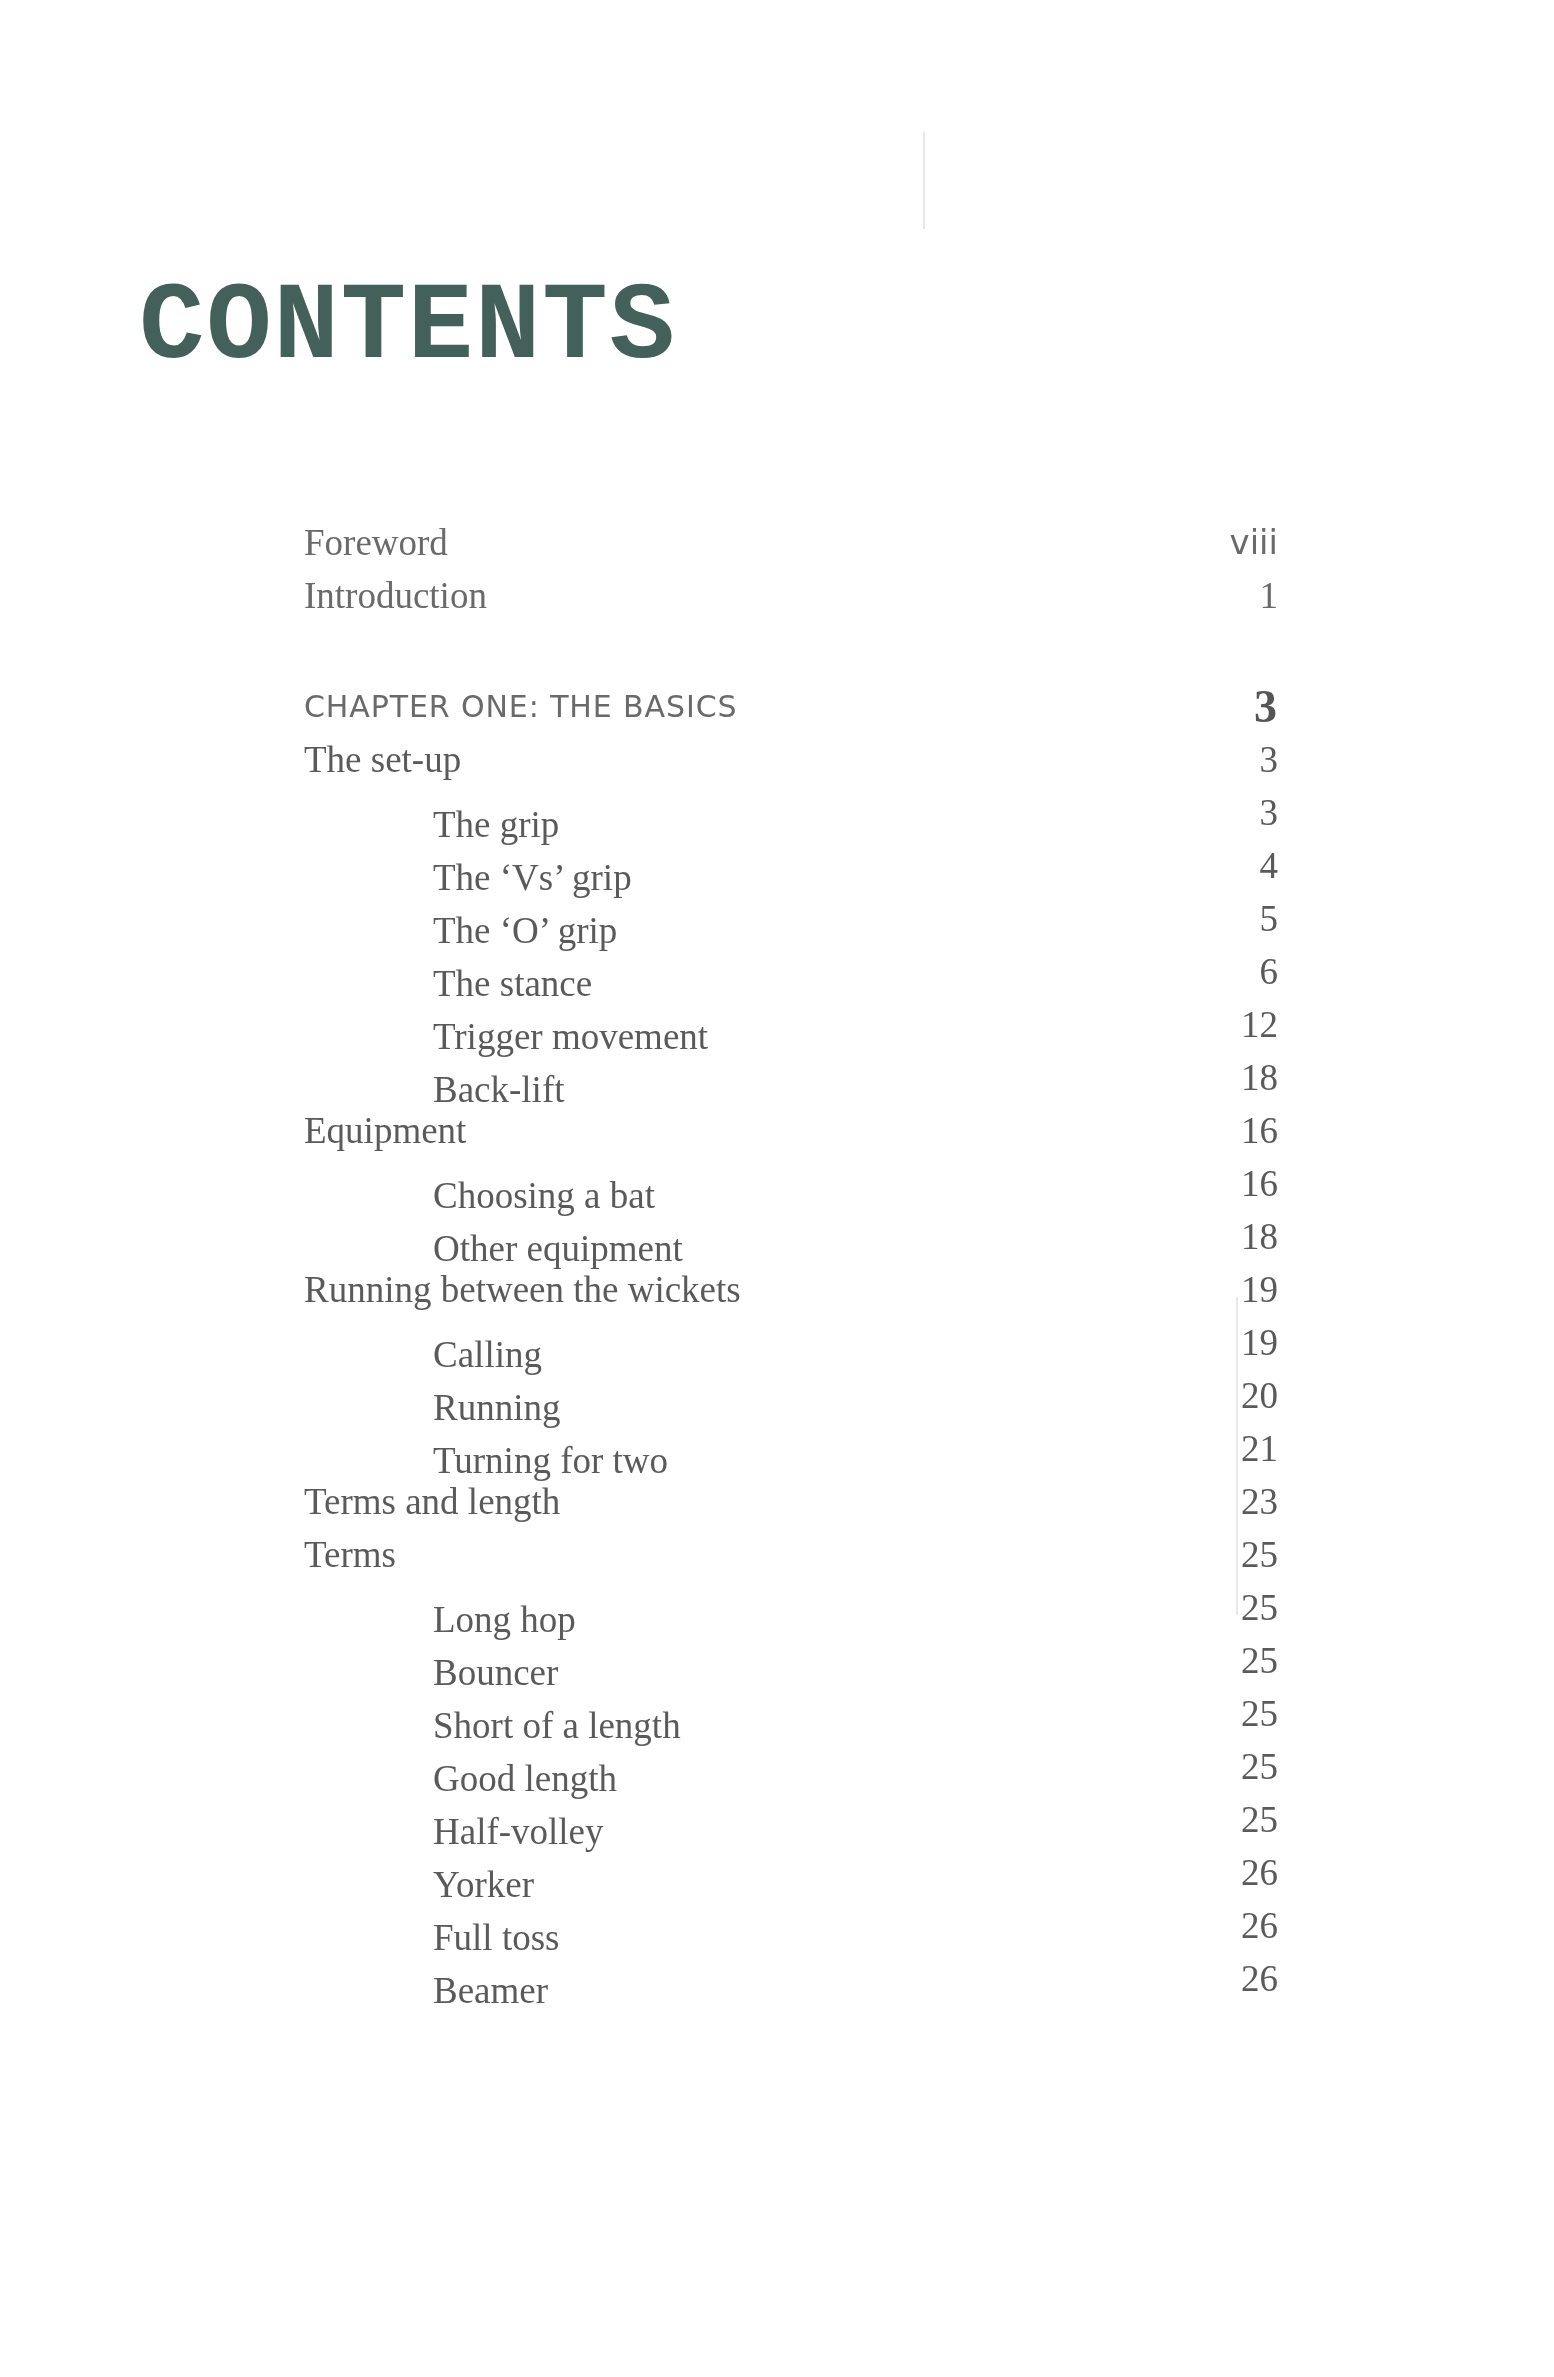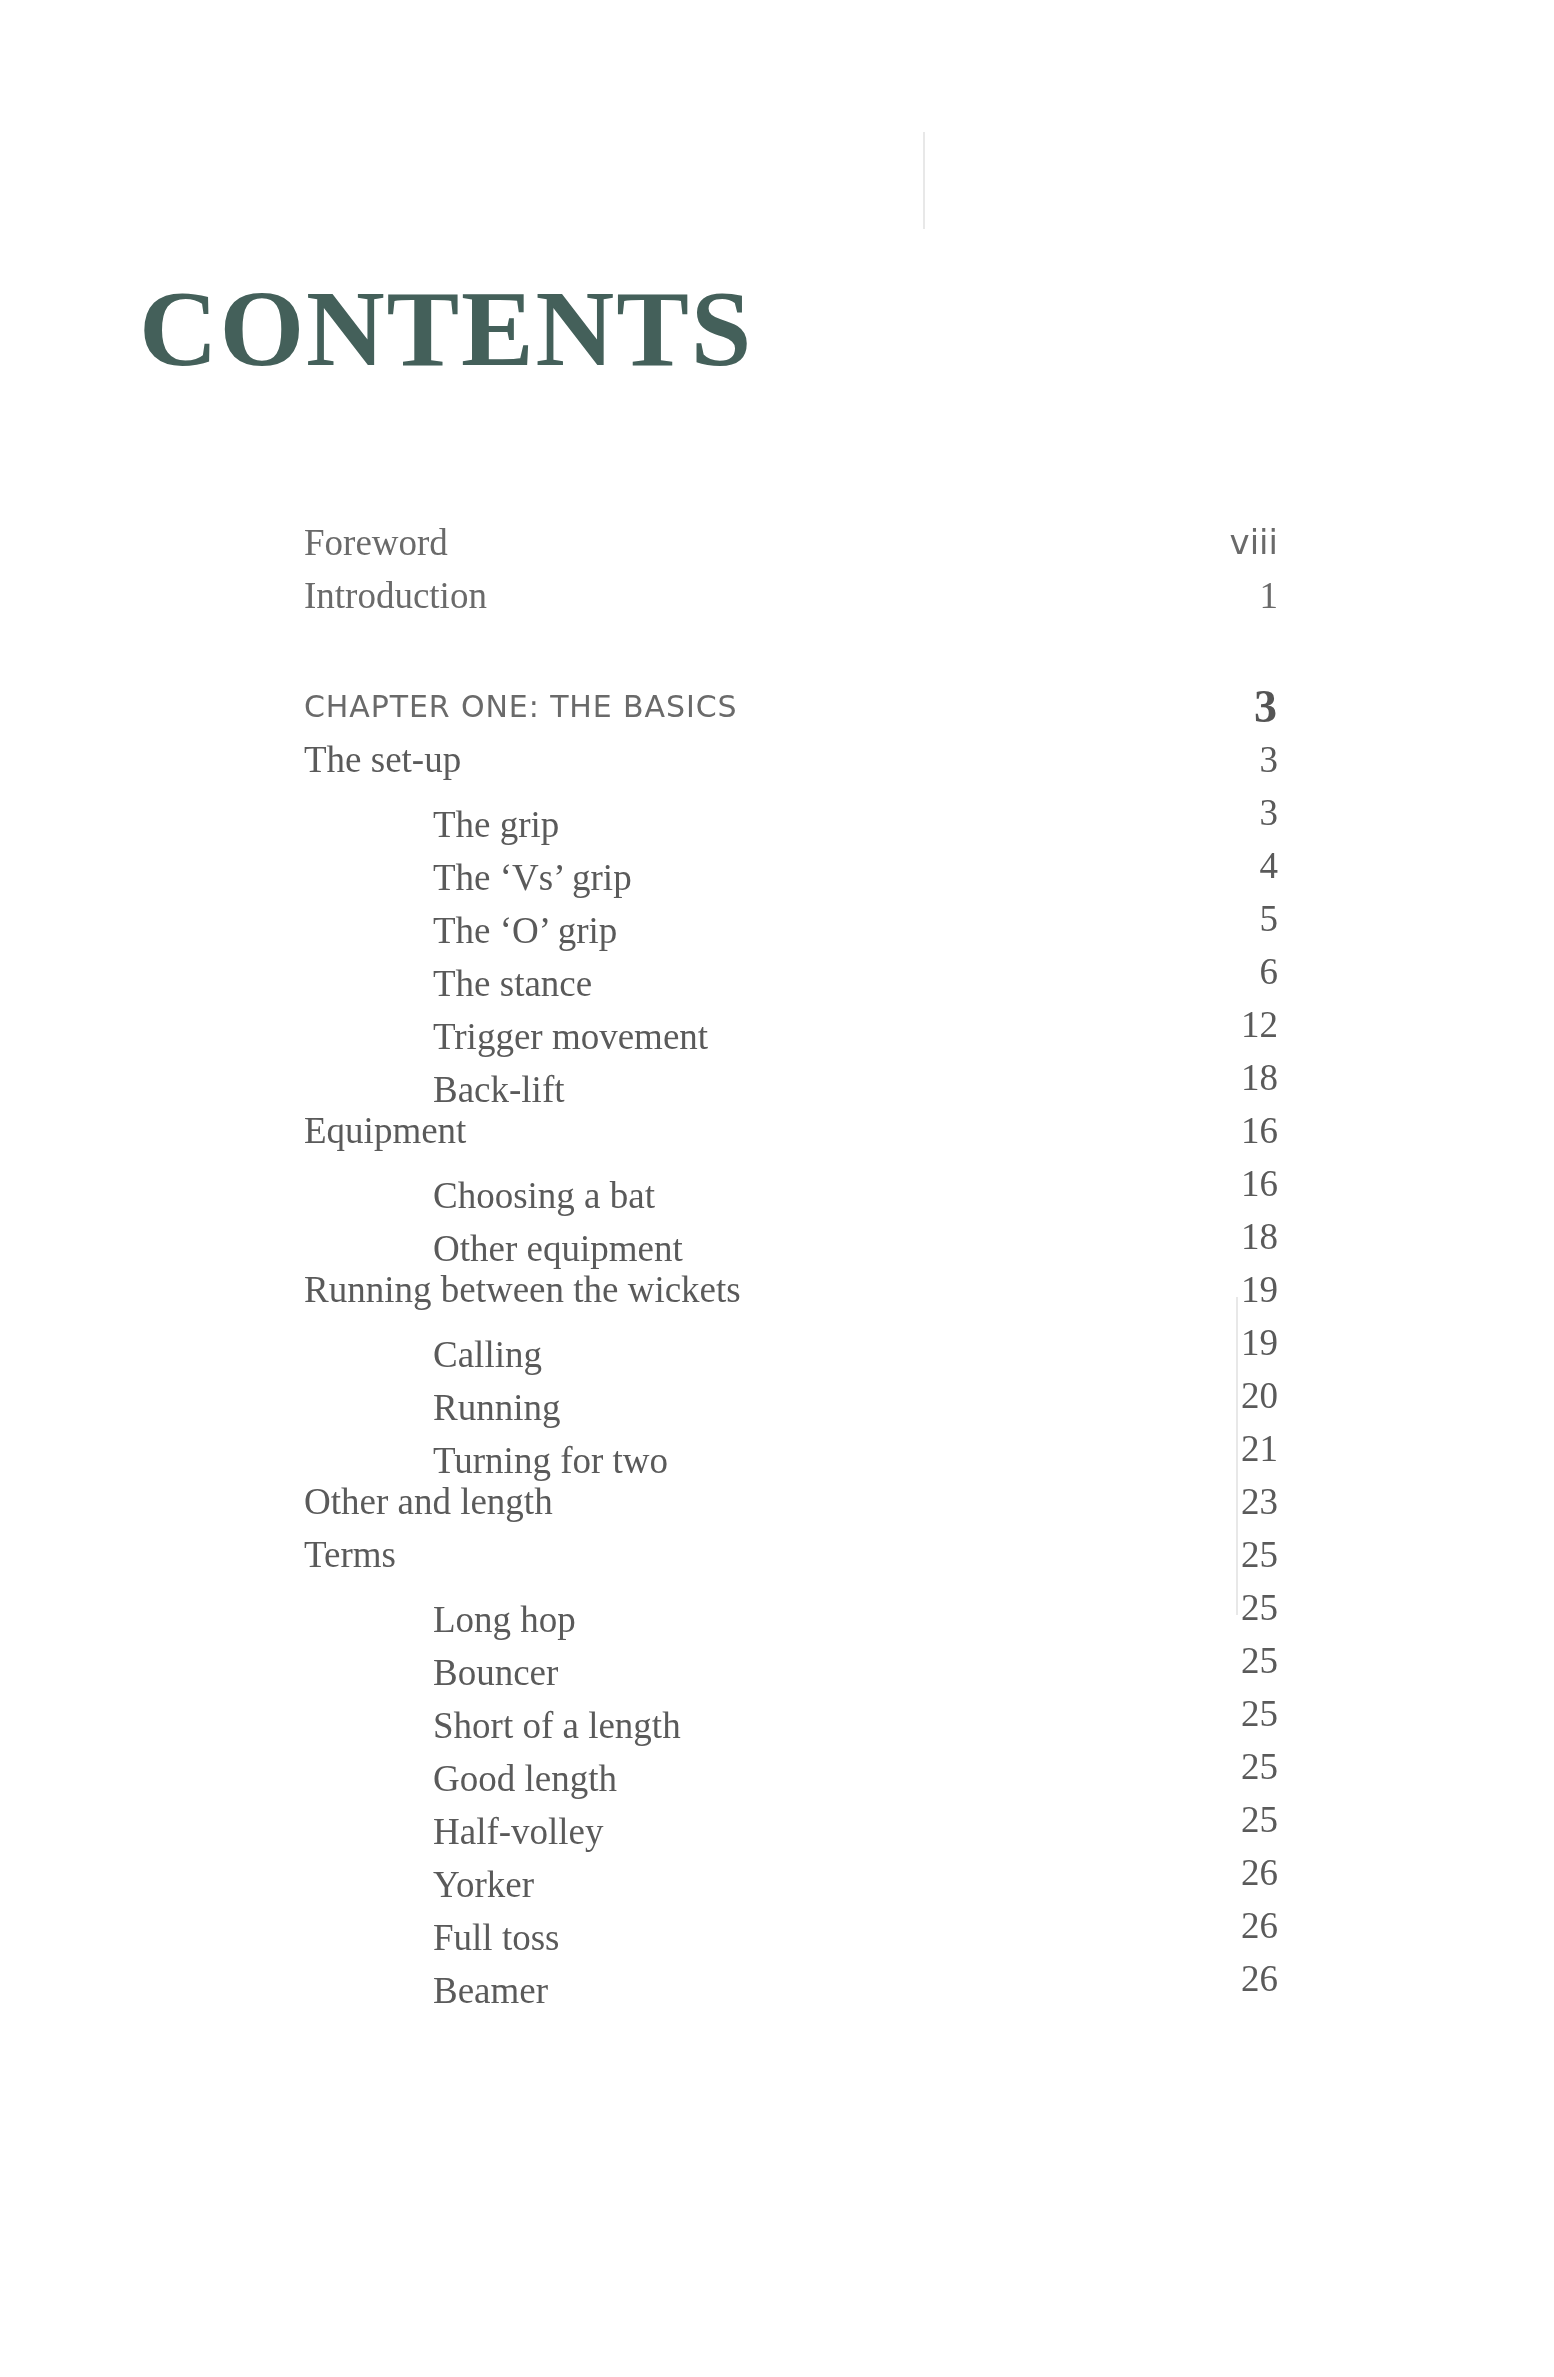--- a/index.html
+++ b/index.html
@@ -5,21 +5,21 @@
     html, body { margin: 0; padding: 0; }
     body {
       width: 1554px; height: 2377px;
       background: #ffffff;
       position: relative;
       overflow: hidden;
     }
     .title {
       position: absolute;
       left: 139px; top: 201px;
-      font-family: Liberation Serif, serif;
+      font-family: Liberation Mono, monospace;
       font-weight: bold;
       font-size: 109px;
       letter-spacing: 1.8px;
       color: #44605a;
       line-height: 1;
     }
     .toc {
       position: absolute;
       left: 304px; top: 516px;
       width: 974px;
@@ -130,21 +130,21 @@
       </div>
       <div class="row sub">
         <span class="label">Running</span>
         <span class="page">20</span>
       </div>
       <div class="row sub">
         <span class="label">Turning for two</span>
         <span class="page">21</span>
       </div>
       <div class="row">
-        <span class="label">Other and length</span>
+        <span class="label">Terms and length</span>
         <span class="page">23</span>
       </div>
       <div class="row">
         <span class="label">Terms</span>
         <span class="page">25</span>
       </div>
       <div class="row sub">
         <span class="label">Long hop</span>
         <span class="page">25</span>
       </div>

